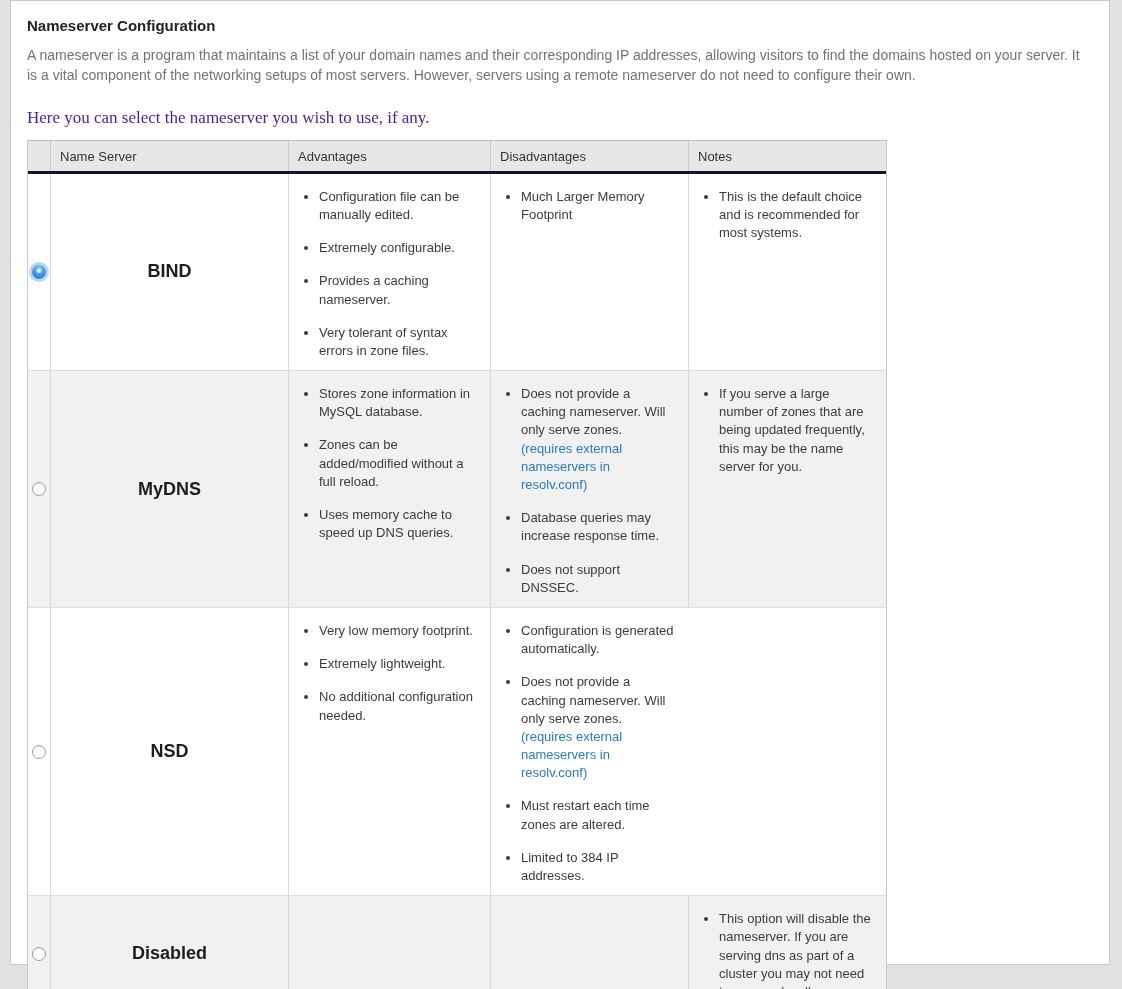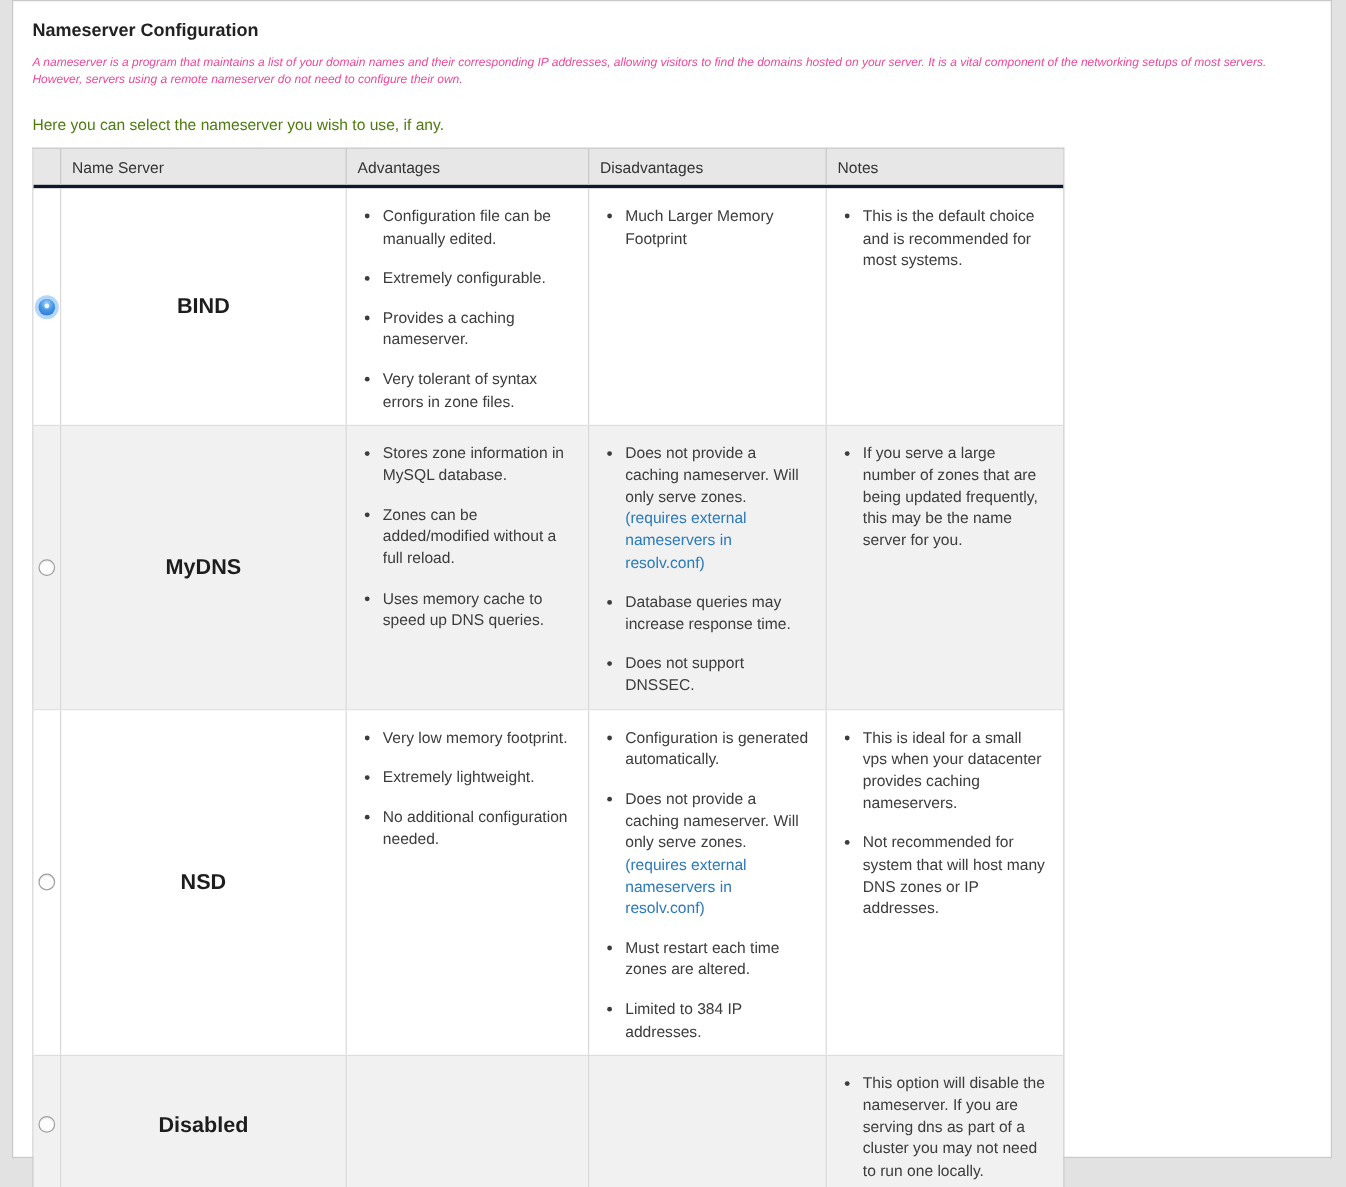--- a/index.html
+++ b/index.html
@@ -18,31 +18,31 @@
     border: 1px solid #c9c9c9;
     padding: 14px 16px;
   }
   .page-title {
     font-size: 15px;
     font-weight: bold;
     color: #222222;
     margin: 2px 0 12px 0;
   }
   .page-description {
-    font-style: italic;
-    font-size: 10px;
-    color: #ec4899;
+    font-size: 14px;
+    color: #737373;
     line-height: 1.42;
     margin-bottom: 22px;
     max-width: 1066px;
   }
   .instruction {
-    font-size: 13px;
-    color: #4d7c0f;
+    font-size: 17px;
+    color: #4c1d95;
     margin-bottom: 12px;
+    font-family: Liberation Serif, serif;
   }
   .ns-table {
     width: 860px;
     border: 1px solid #c9c9c9;
     border-top: 1px solid #bdbdbd;
   }
   .thead {
     display: grid;
     grid-template-columns: 22px 238px 202px 198px 198px;
     background: #e7e7e7;
@@ -201,26 +201,20 @@
             </ul>
           </div>
     <div class="td">
             <ul>
               <li>Configuration is generated automatically.</li>
               <li>Does not provide a caching nameserver. Will only serve zones. <a class="cell-link" style="color: rgb(43, 122, 185);">(requires external nameservers in resolv.conf)</a></li>
               <li>Must restart each time zones are altered.</li>
               <li>Limited to 384 IP addresses.</li>
             </ul>
           </div>
-    <div class="td">
-            <ul>
-              <li>This is ideal for a small vps when your datacenter provides caching nameservers.</li>
-              <li>Not recommended for system that will host many DNS zones or IP addresses.</li>
-            </ul>
-          </div>
   </div>
 
   <div class="trow">
     <div class="td radio-cell">
       <span class="radio unsel" role="radio" aria-checked="false"></span>
     </div>
     <div class="td name-cell">Disabled</div>
     <div class="td">
             <ul></ul>
           </div>

